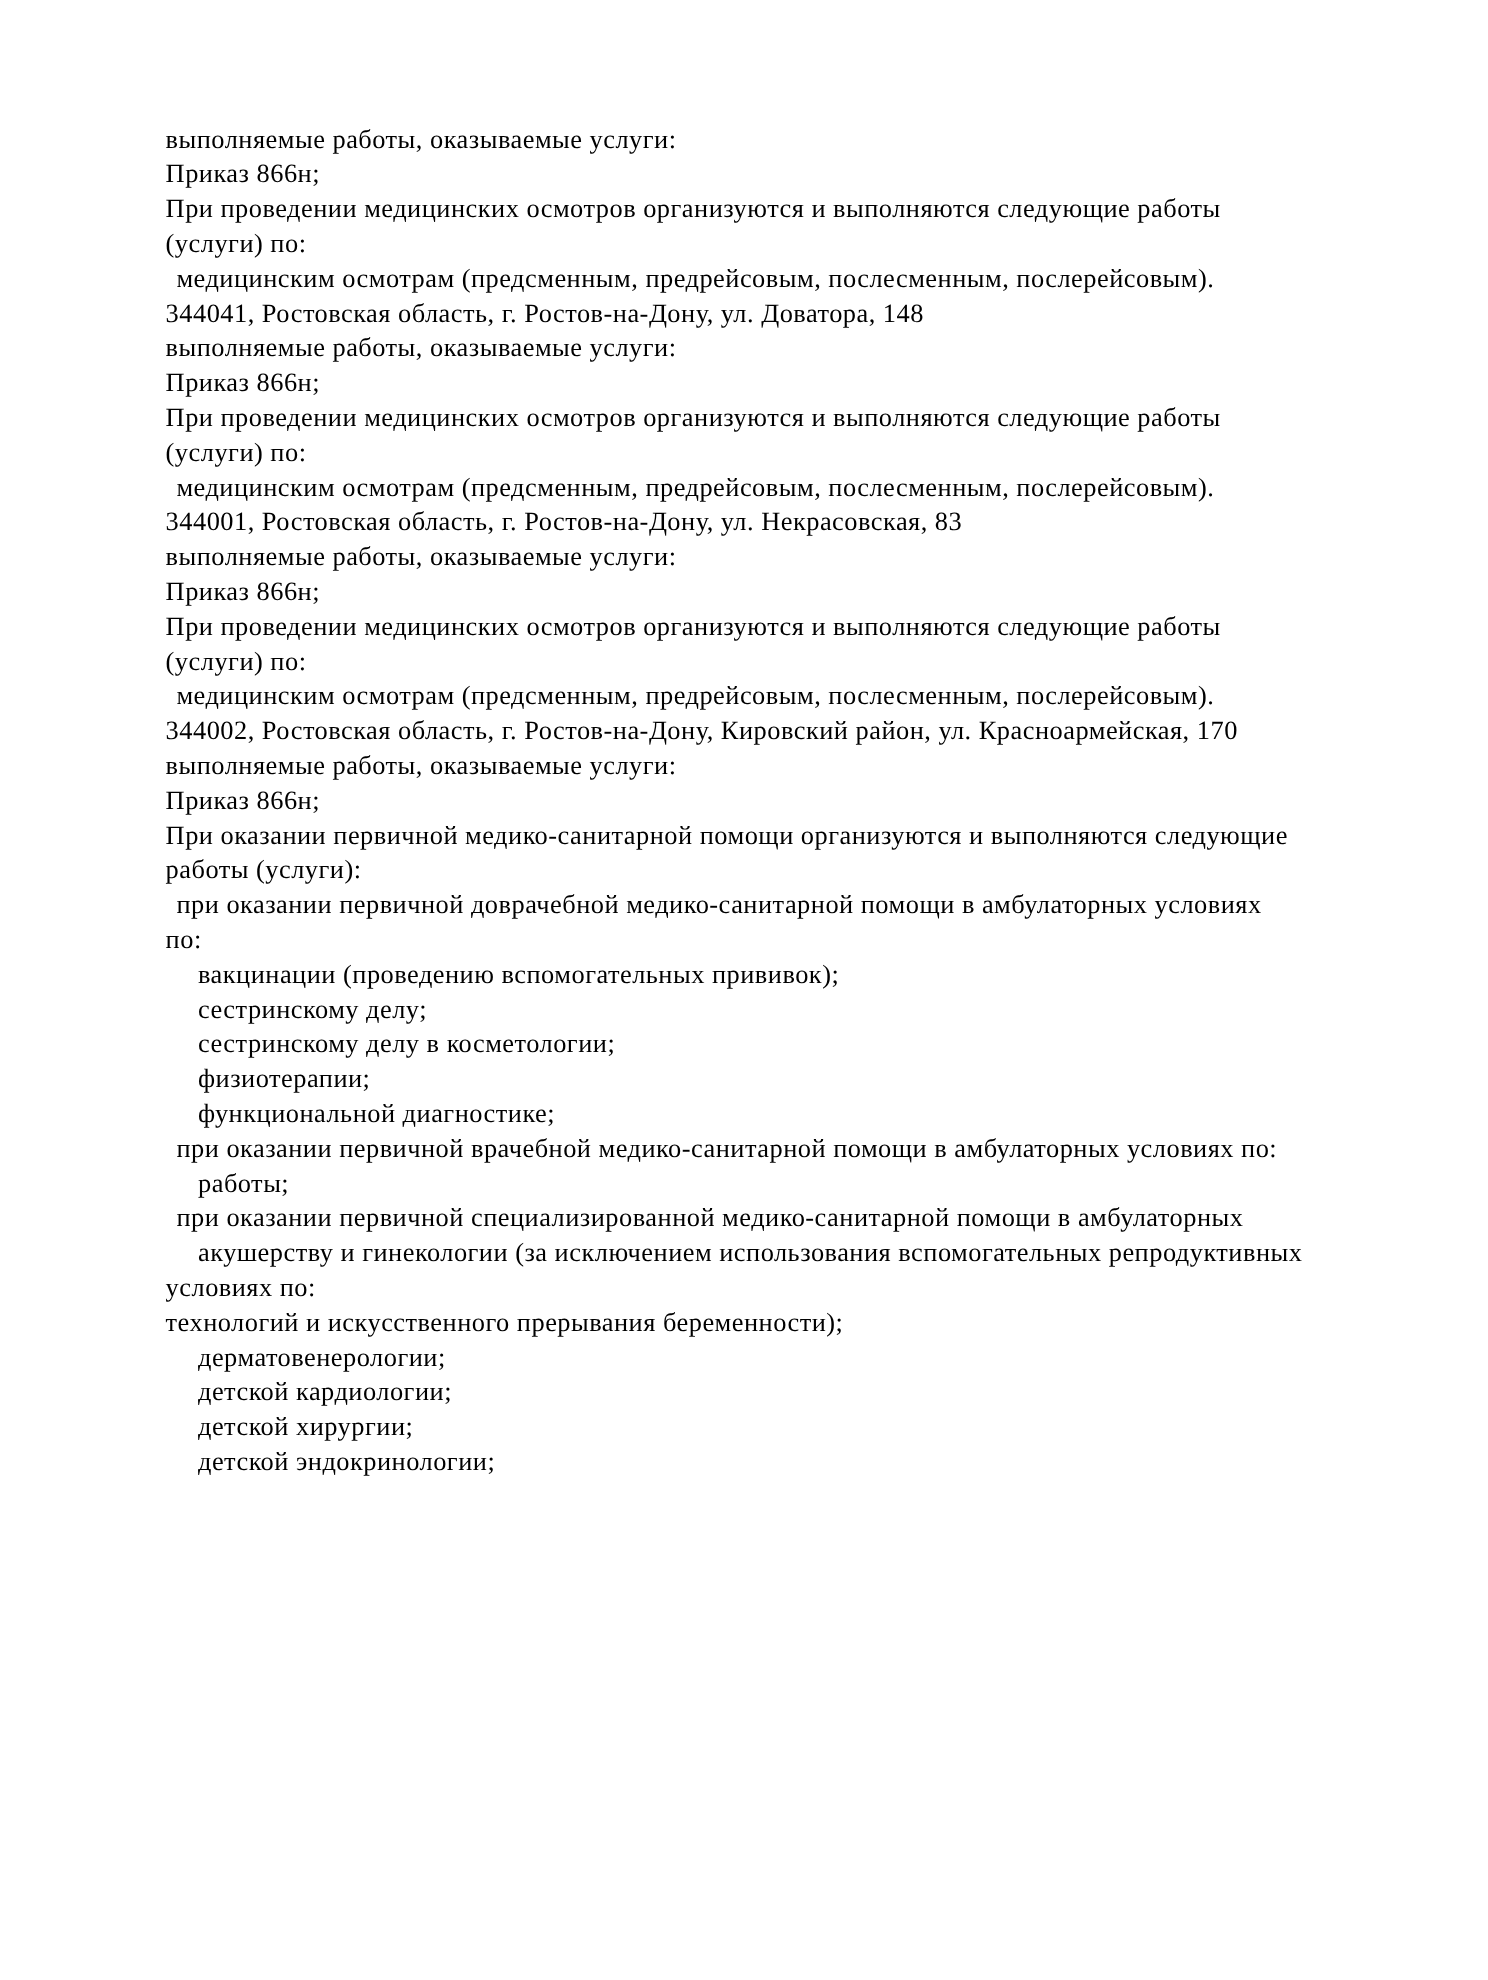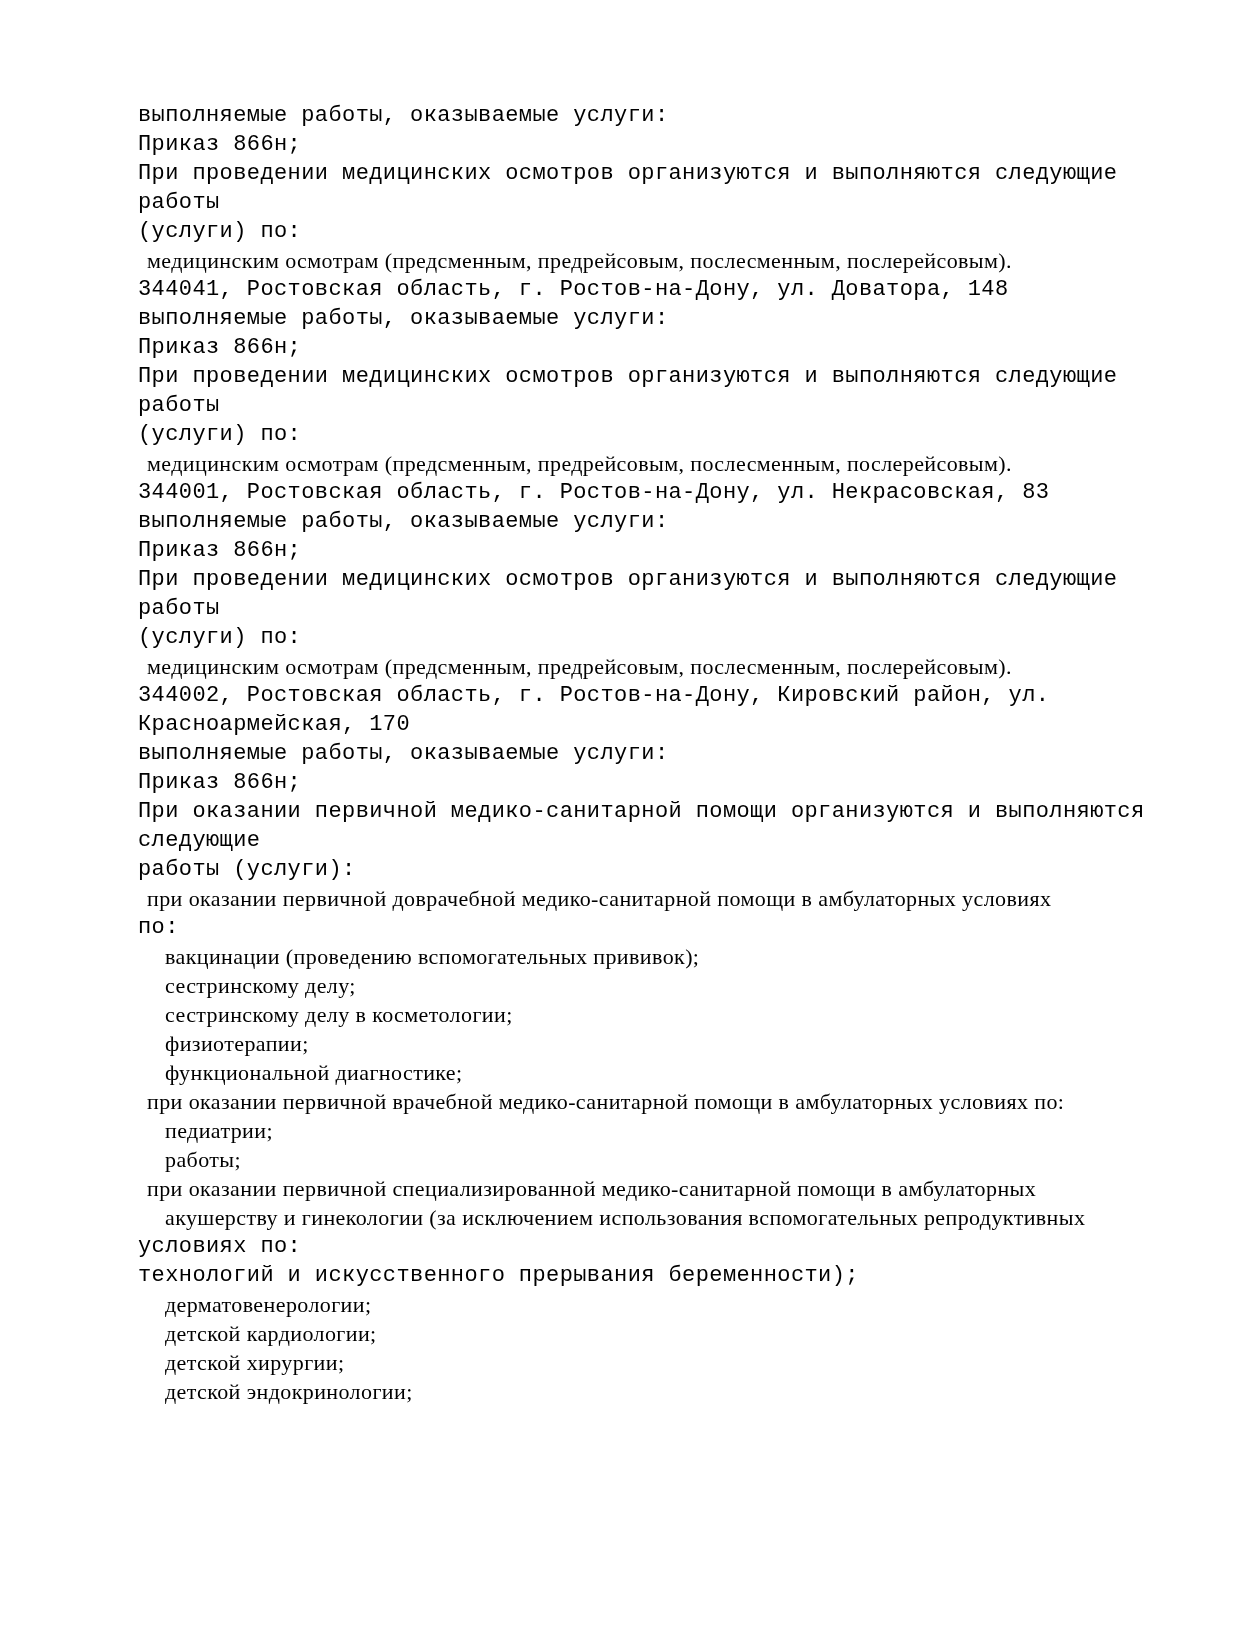--- a/index.html
+++ b/index.html
@@ -28,21 +28,21 @@
   .content {
     box-sizing: border-box;
     padding: 101px 82px 0 138px; 
   }
   .block { margin: 0; }
   .block + .block { }
   .line {
     white-space: pre-wrap;
     min-height: 29px;
   }
-  .indent-0 { text-indent: 0; font-family: Liberation Mono, monospace; }
+  .indent-0 { text-indent: 0; }
   .indent-1 { text-indent: 9px; }
   .indent-2 { text-indent: 27px; }
 </style>
 </head>
 <body>
 
 <main class="page">
   <section class="content" id="doc-content">
       <div class="block">
         <div class="line indent-0">выполняемые работы, оказываемые услуги:</div>
@@ -74,21 +74,20 @@
         <div class="line indent-0">При оказании первичной медико-санитарной помощи организуются и выполняются следующие</div>
         <div class="line indent-0">работы (услуги):</div>
         <div class="line indent-1">при оказании первичной доврачебной медико-санитарной помощи в амбулаторных условиях</div>
         <div class="line indent-0">по:</div>
         <div class="line indent-2">вакцинации (проведению вспомогательных прививок);</div>
         <div class="line indent-2">сестринскому делу;</div>
         <div class="line indent-2">сестринскому делу в косметологии;</div>
         <div class="line indent-2">физиотерапии;</div>
         <div class="line indent-2">функциональной диагностике;</div>
         <div class="line indent-1">при оказании первичной врачебной медико-санитарной помощи в амбулаторных условиях по:</div>
-        <div class="line indent-2">педиатрии;</div>
         <div class="line indent-2">работы;</div>
         <div class="line indent-1">при оказании первичной специализированной медико-санитарной помощи в амбулаторных</div>
         <div class="line indent-2">акушерству и гинекологии (за исключением использования вспомогательных репродуктивных</div>
         <div class="line indent-0">условиях по:</div>
         <div class="line indent-0">технологий и искусственного прерывания беременности);</div>
         <div class="line indent-2">дерматовенерологии;</div>
         <div class="line indent-2">детской кардиологии;</div>
         <div class="line indent-2">детской хирургии;</div>
         <div class="line indent-2">детской эндокринологии;</div>
       </div>

